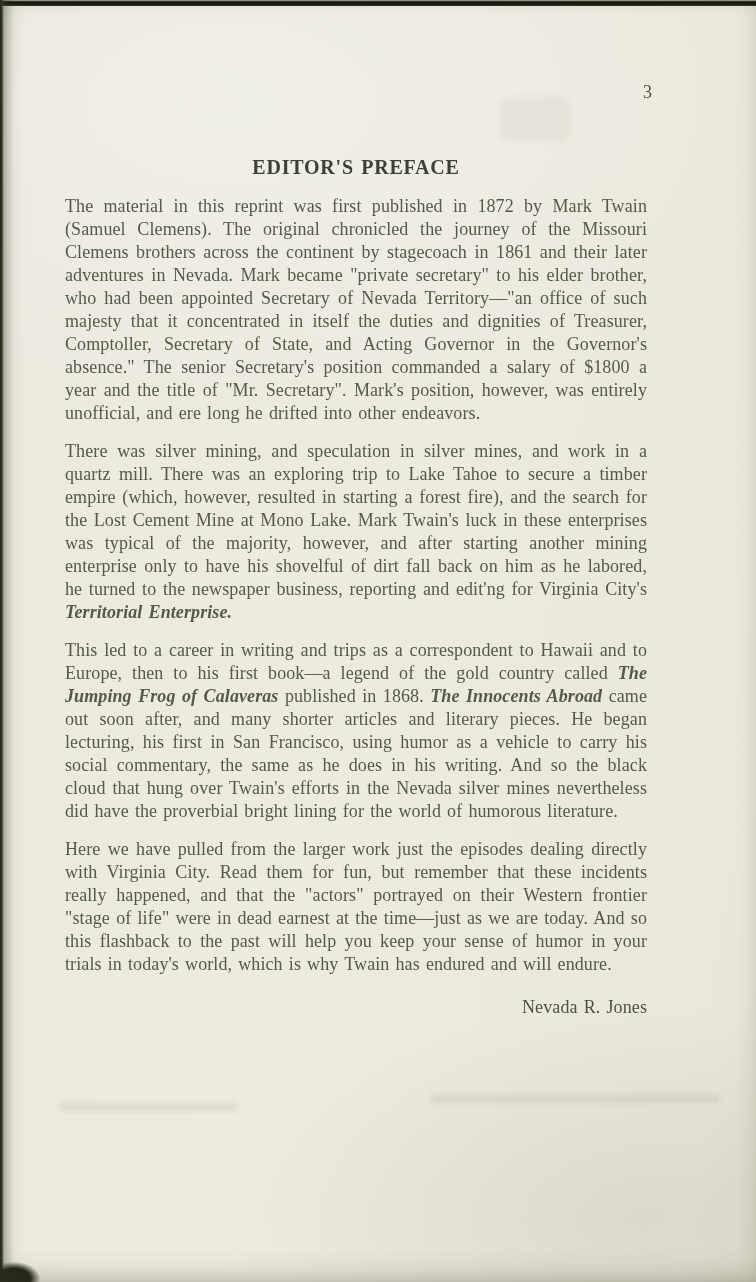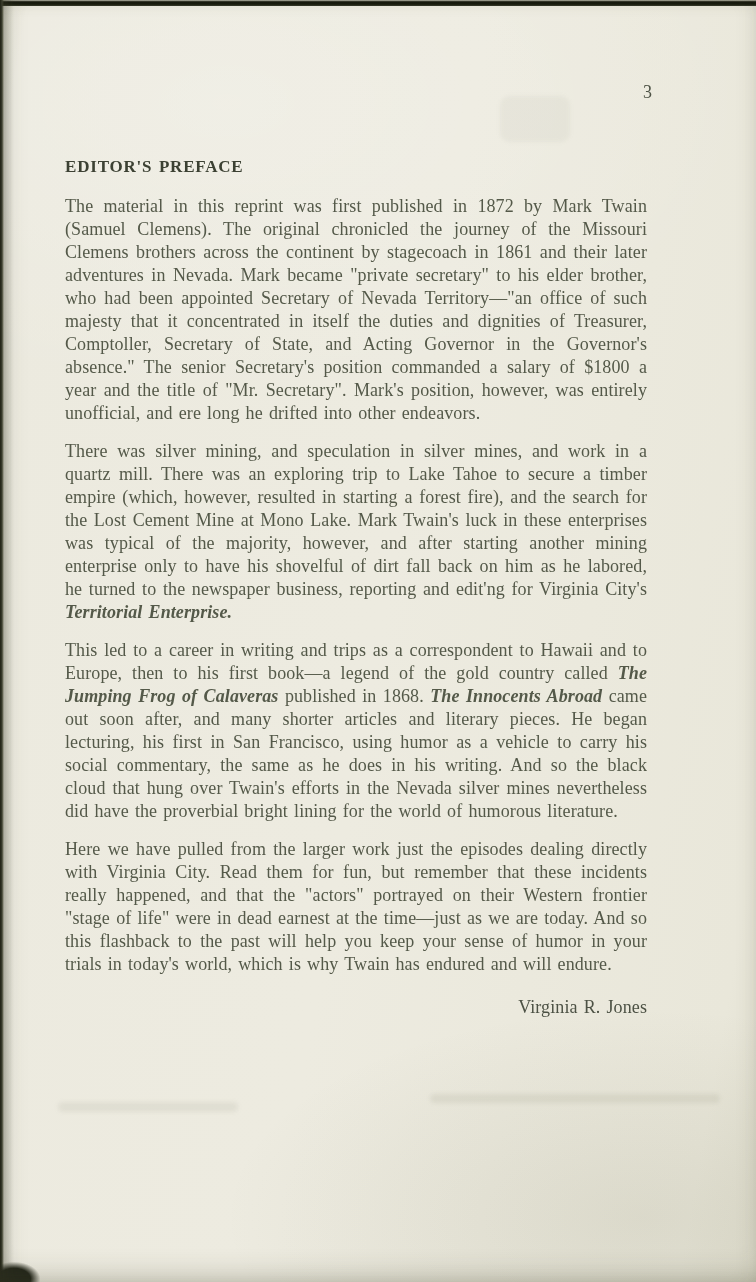--- a/index.html
+++ b/index.html
@@ -56,21 +56,22 @@
     left: 65px; top: 156px;
     width: 582px;
     color: #545949;
     font-size: 18px;
     line-height: 23px;
     letter-spacing: 0.1px;
     word-spacing: 1.5px;
   }
   .title {
     margin: 0 0 17px 0;
-    font-size: 17px;
+    text-align: center;
+    font-size: 20px;
     font-weight: bold;
     letter-spacing: 0.8px;
     color: #3c4133;
     line-height: 22px;
   }
   .content p {
     margin: 0 0 15px 0;
     text-align: justify;
   }
   .content p:last-of-type { margin-bottom: 0; }
@@ -95,17 +96,17 @@
   <div class="page-number">3</div>
 
   <div class="content">
     <h1 class="title">EDITOR'S PREFACE</h1>
     <div>
         <p><span>The material in this reprint was first published in 1872 by Mark Twain (Samuel Clemens). The original chronicled the journey of the Missouri Clemens brothers across the continent by stagecoach in 1861 and their later adventures in Nevada. Mark became "private secretary" to his elder brother, who had been appointed Secretary of Nevada Territory—"an office of such majesty that it concentrated in itself the duties and dignities of Treasurer, Comptoller, Secretary of State, and Acting Governor in the Governor's absence." The senior Secretary's position commanded a salary of $1800 a year and the title of "Mr. Secretary". Mark's position, however, was entirely unofficial, and ere long he drifted into other endeavors.</span></p>
         <p><span>There was silver mining, and speculation in silver mines, and work in a quartz mill. There was an exploring trip to Lake Tahoe to secure a timber empire (which, however, resulted in starting a forest fire), and the search for the Lost Cement Mine at Mono Lake. Mark Twain's luck in these enterprises was typical of the majority, however, and after starting another mining enterprise only to have his shovelful of dirt fall back on him as he labored, he turned to the newspaper business, reporting and edit'ng for Virginia City's </span><em>Territorial Enterprise.</em></p>
         <p><span>This led to a career in writing and trips as a correspondent to Hawaii and to Europe, then to his first book—a legend of the gold country called </span><em>The Jumping Frog of Calaveras</em><span> published in 1868. </span><em>The Innocents Abroad</em><span> came out soon after, and many shorter articles and literary pieces. He began lecturing, his first in San Francisco, using humor as a vehicle to carry his social commentary, the same as he does in his writing. And so the black cloud that hung over Twain's efforts in the Nevada silver mines nevertheless did have the proverbial bright lining for the world of humorous literature.</span></p>
         <p><span>Here we have pulled from the larger work just the episodes dealing directly with Virginia City. Read them for fun, but remember that these incidents really happened, and that the "actors" portrayed on their Western frontier "stage of life" were in dead earnest at the time—just as we are today. And so this flashback to the past will help you keep your sense of humor in your trials in today's world, which is why Twain has endured and will endure.</span></p>
       </div>
-    <div class="signature">Virginia R. Jones</div>
+    <div class="signature">Nevada R. Jones</div>
   </div>
 
   <div class="vignette"></div>
 </div>
 
 </body></html>

